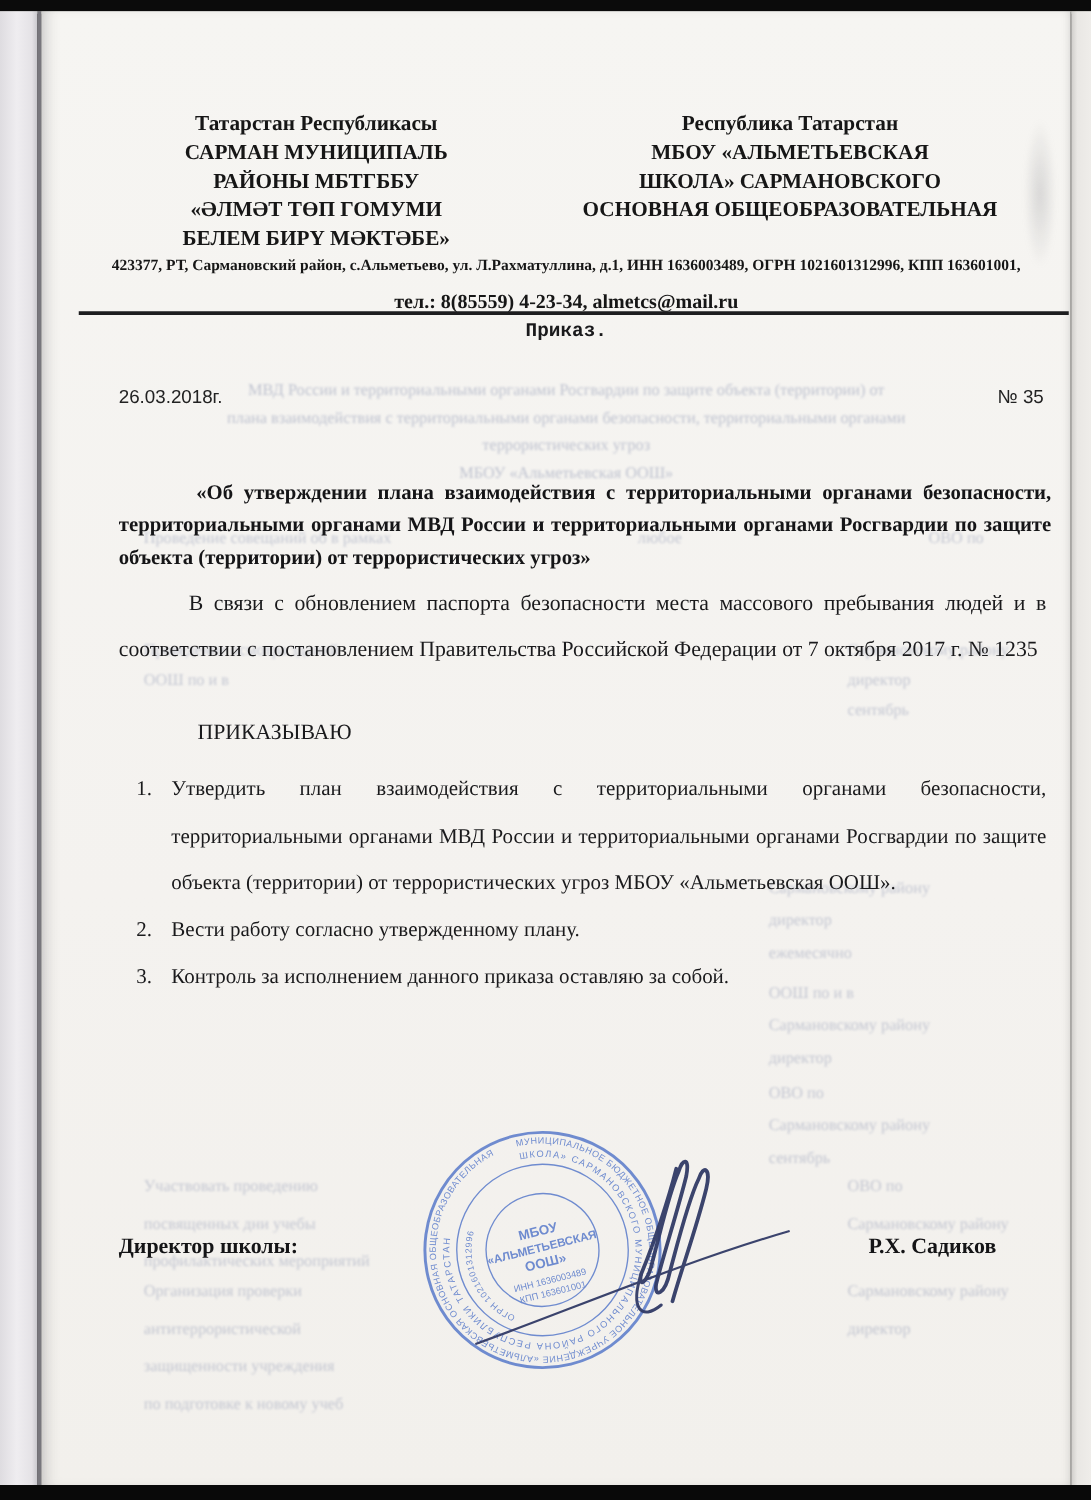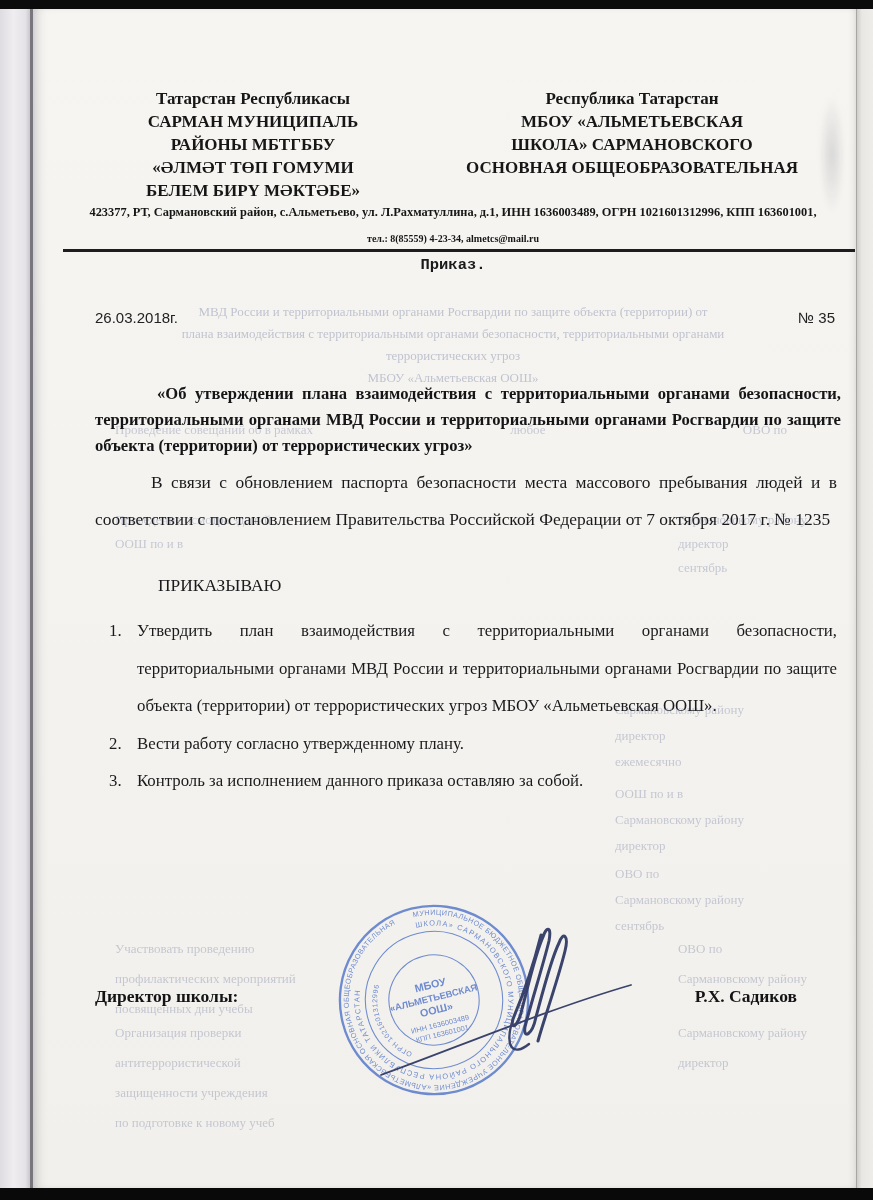--- a/index.html
+++ b/index.html
@@ -33,21 +33,21 @@
     filter:blur(2px);
   }
   
   .org{position:absolute;font-weight:bold;text-align:center;font-size:17px;line-height:23px;color:#161616;}
   .org-left{left:70px;top:78px;width:300px;}
   .org-right{left:385px;top:78px;width:428px;}
   .org div{white-space:nowrap;}
   .addr{position:absolute;left:20px;top:196px;width:800px;text-align:center;
         font-weight:bold;font-size:12.4px;color:#161616;white-space:nowrap;}
   .phone{position:absolute;left:20px;top:224px;width:800px;text-align:center;
-        font-weight:bold;font-size:10px;color:#161616;}
+        font-weight:bold;font-size:16px;color:#161616;}
   .rule{position:absolute;left:30px;right:2px;top:240px;height:3px;background:#1d1d1f;}
   
   .order-title{position:absolute;left:20px;top:247px;width:800px;text-align:center;
         font-family:Liberation Mono, monospace;font-weight:bold;font-size:15.5px;color:#1a1a1c;}
   .date-row{position:absolute;left:62px;right:22px;top:300px;display:flex;justify-content:space-between;
         font-family:"Liberation Sans","DejaVu Sans",sans-serif;font-size:15px;color:#222;}
   
   .subject{position:absolute;left:62px;right:16px;top:372px;
         font-weight:bold;font-size:16.6px;line-height:26px;text-align:justify;text-indent:62px;color:#151517;}
   .preamble{position:absolute;left:62px;right:20px;top:455px;
@@ -115,22 +115,22 @@
     <span class="gl">директор</span>
   </div>
   <div class="ghost g7">
     <span class="gl">ОВО по</span>
     <span class="gl">Сармановскому району</span>
     <span class="gl">сентябрь</span>
   </div>
   <div class="ghost g8">
     <span class="col">
       <span>Участвовать проведению</span>
+      <span>посвященных дни учебы</span>
       <span>профилактических мероприятий</span>
-      <span>посвященных дни учебы</span>
     </span>
     <span class="col">
       <span>ОВО по</span>
       <span>Сармановскому району</span>
     </span>
   </div>
   <div class="ghost g9">
     <span class="col">
       <span>Организация проверки</span>
       <span>антитеррористической</span>

